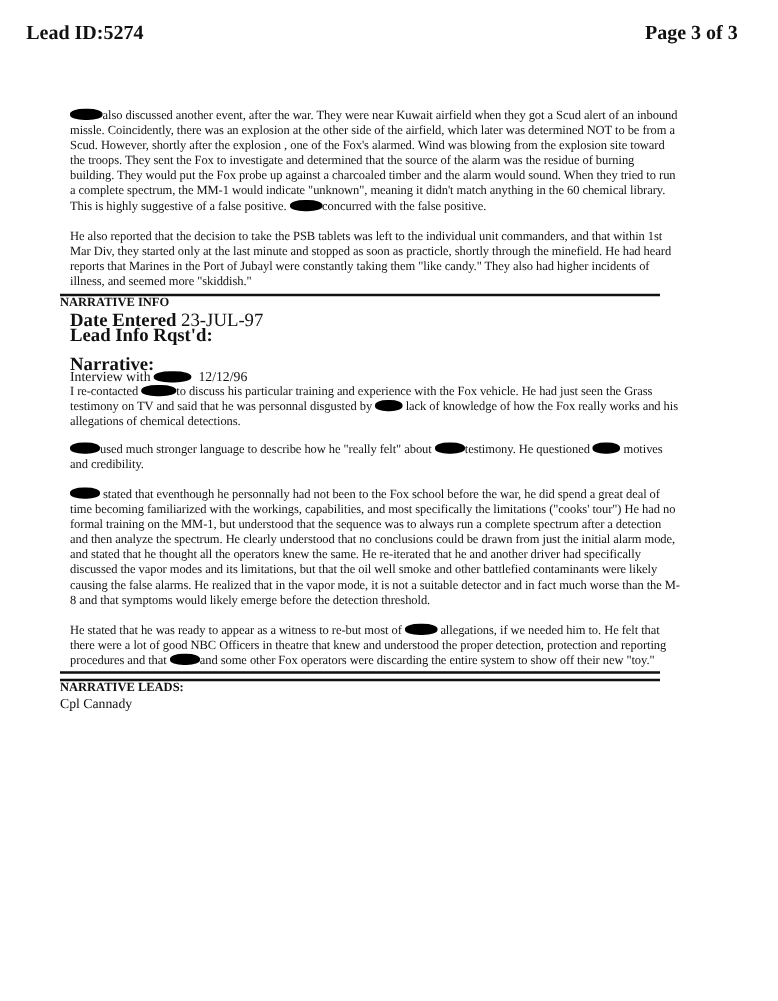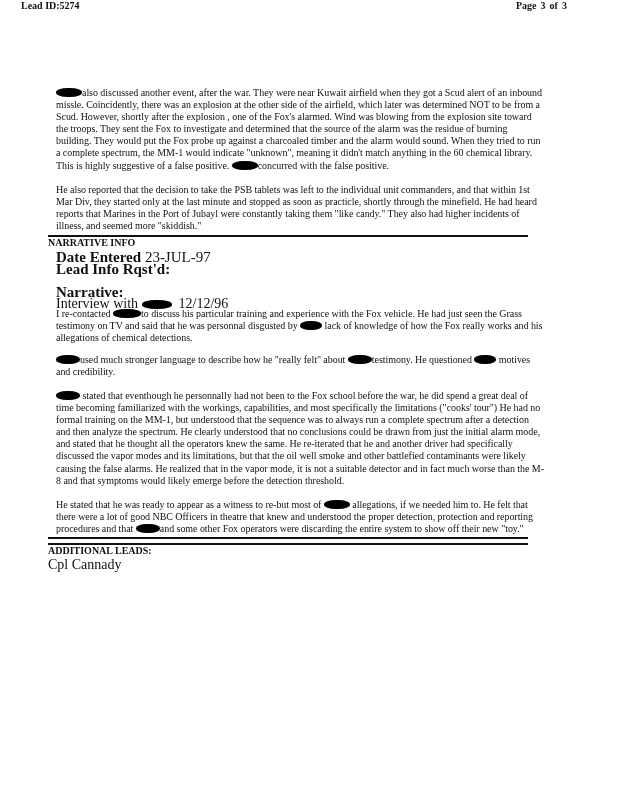--- a/index.html
+++ b/index.html
@@ -1,37 +1,37 @@
 <!DOCTYPE html>
 <html><head>
   <meta charset="utf-8">
   <style>
     html, body { margin: 0; padding: 0; background: #ffffff; }
     body {
       width: 622px; height: 801px; position: relative; overflow: hidden;
       font-family: "Liberation Serif", serif; color: #111;
     }
-    .header { position: absolute; top: 0; left: 0; width: 622px; height: 14px; font-size: 10px; font-weight: bold; }
+    .header { position: absolute; top: 18px; left: 0; width: 622px; height: 14px; font-size: 16px; font-weight: bold; }
     .lead-id { position: absolute; left: 21px; top: 0; }
     .page-num { position: absolute; left: 516px; top: 0; word-spacing: 2px; text-align: center; }
     .page-num span { margin-right: 4px; }
 
     .para {
       position: absolute; left: 56px; width: 488px;
       font-size: 10px; line-height: 12.1px; letter-spacing: -0.05px;
     }
     .redact {
       display: inline-block; background: #000; border-radius: 45%;
       height: 9px; vertical-align: -1px;
     }
     .rule { position: absolute; left: 48px; width: 480px; background: #111; }
     .section-title { position: absolute; left: 48px; font-weight: bold; font-size: 10px; }
     .field { position: absolute; left: 56px; font-size: 15px; }
     .field b { font-weight: bold; }
-    .plain { position: absolute; left: 56px; font-size: 14px; }
+    .plain { position: absolute; left: 56px; font-size: 11px; }
   </style>
 </head>
 <body>
 
 <div class="header">
   <span class="lead-id">Lead ID:5274</span>
   <span class="page-num">
     <span>Page</span><span>3</span><span>of</span><span>3</span>
   </span>
 </div>
@@ -53,14 +53,14 @@
 
 <div class="para" style="top:354px;"><span class="redact" style="width:24px;"></span><span>used much stronger language to describe how he "really felt" about </span><span class="redact" style="width:24px;"></span><span>testimony.  He questioned </span><span class="redact" style="width:22px;"></span><span> motives and credibility.</span></div>
 
 <div class="para" style="top:390px;"><span class="redact" style="width:24px;"></span><span> stated that eventhough he personnally had not been to the Fox school before the war, he did spend a great deal of time becoming familiarized with the workings, capabilities, and most specifically the limitations ("cooks' tour")  He had no formal training on the MM-1, but understood that the sequence was to always run a complete spectrum after a detection and then analyze the spectrum.  He clearly understood that no conclusions could be drawn from just the initial alarm mode, and stated that he thought all the operators knew the same.  He re-iterated that he and another driver had specifically discussed the vapor modes and its limitations, but that the oil well smoke and other battlefied contaminants were likely causing the false alarms.  He realized that in the vapor mode, it is not a suitable detector and in fact much worse than the M-8 and that symptoms would likely emerge before the detection threshold.</span></div>
 
 <div class="para" style="top:499px;"><span>He stated that he was ready to appear as a witness to re-but most of </span><span class="redact" style="width:26px;"></span><span> allegations, if we needed him to.  He felt that there were a lot of good NBC Officers in theatre that knew and understood the proper detection, protection and reporting procedures and that </span><span class="redact" style="width:24px;"></span><span>and some other Fox operators were discarding the entire system to show off their new "toy."</span></div>
 
 <div class="rule" style="top:537px; height:2px;"></div>
 <div class="rule" style="top:543px; height:2px;"></div>
 
-<div class="section-title" style="top:545px;">ADDITIONAL LEADS:</div>
+<div class="section-title" style="top:545px;">NARRATIVE LEADS:</div>
 <div class="plain" style="top:557px; left:48px;text-align:center;">Cpl Cannady</div>
 
 </body></html>

